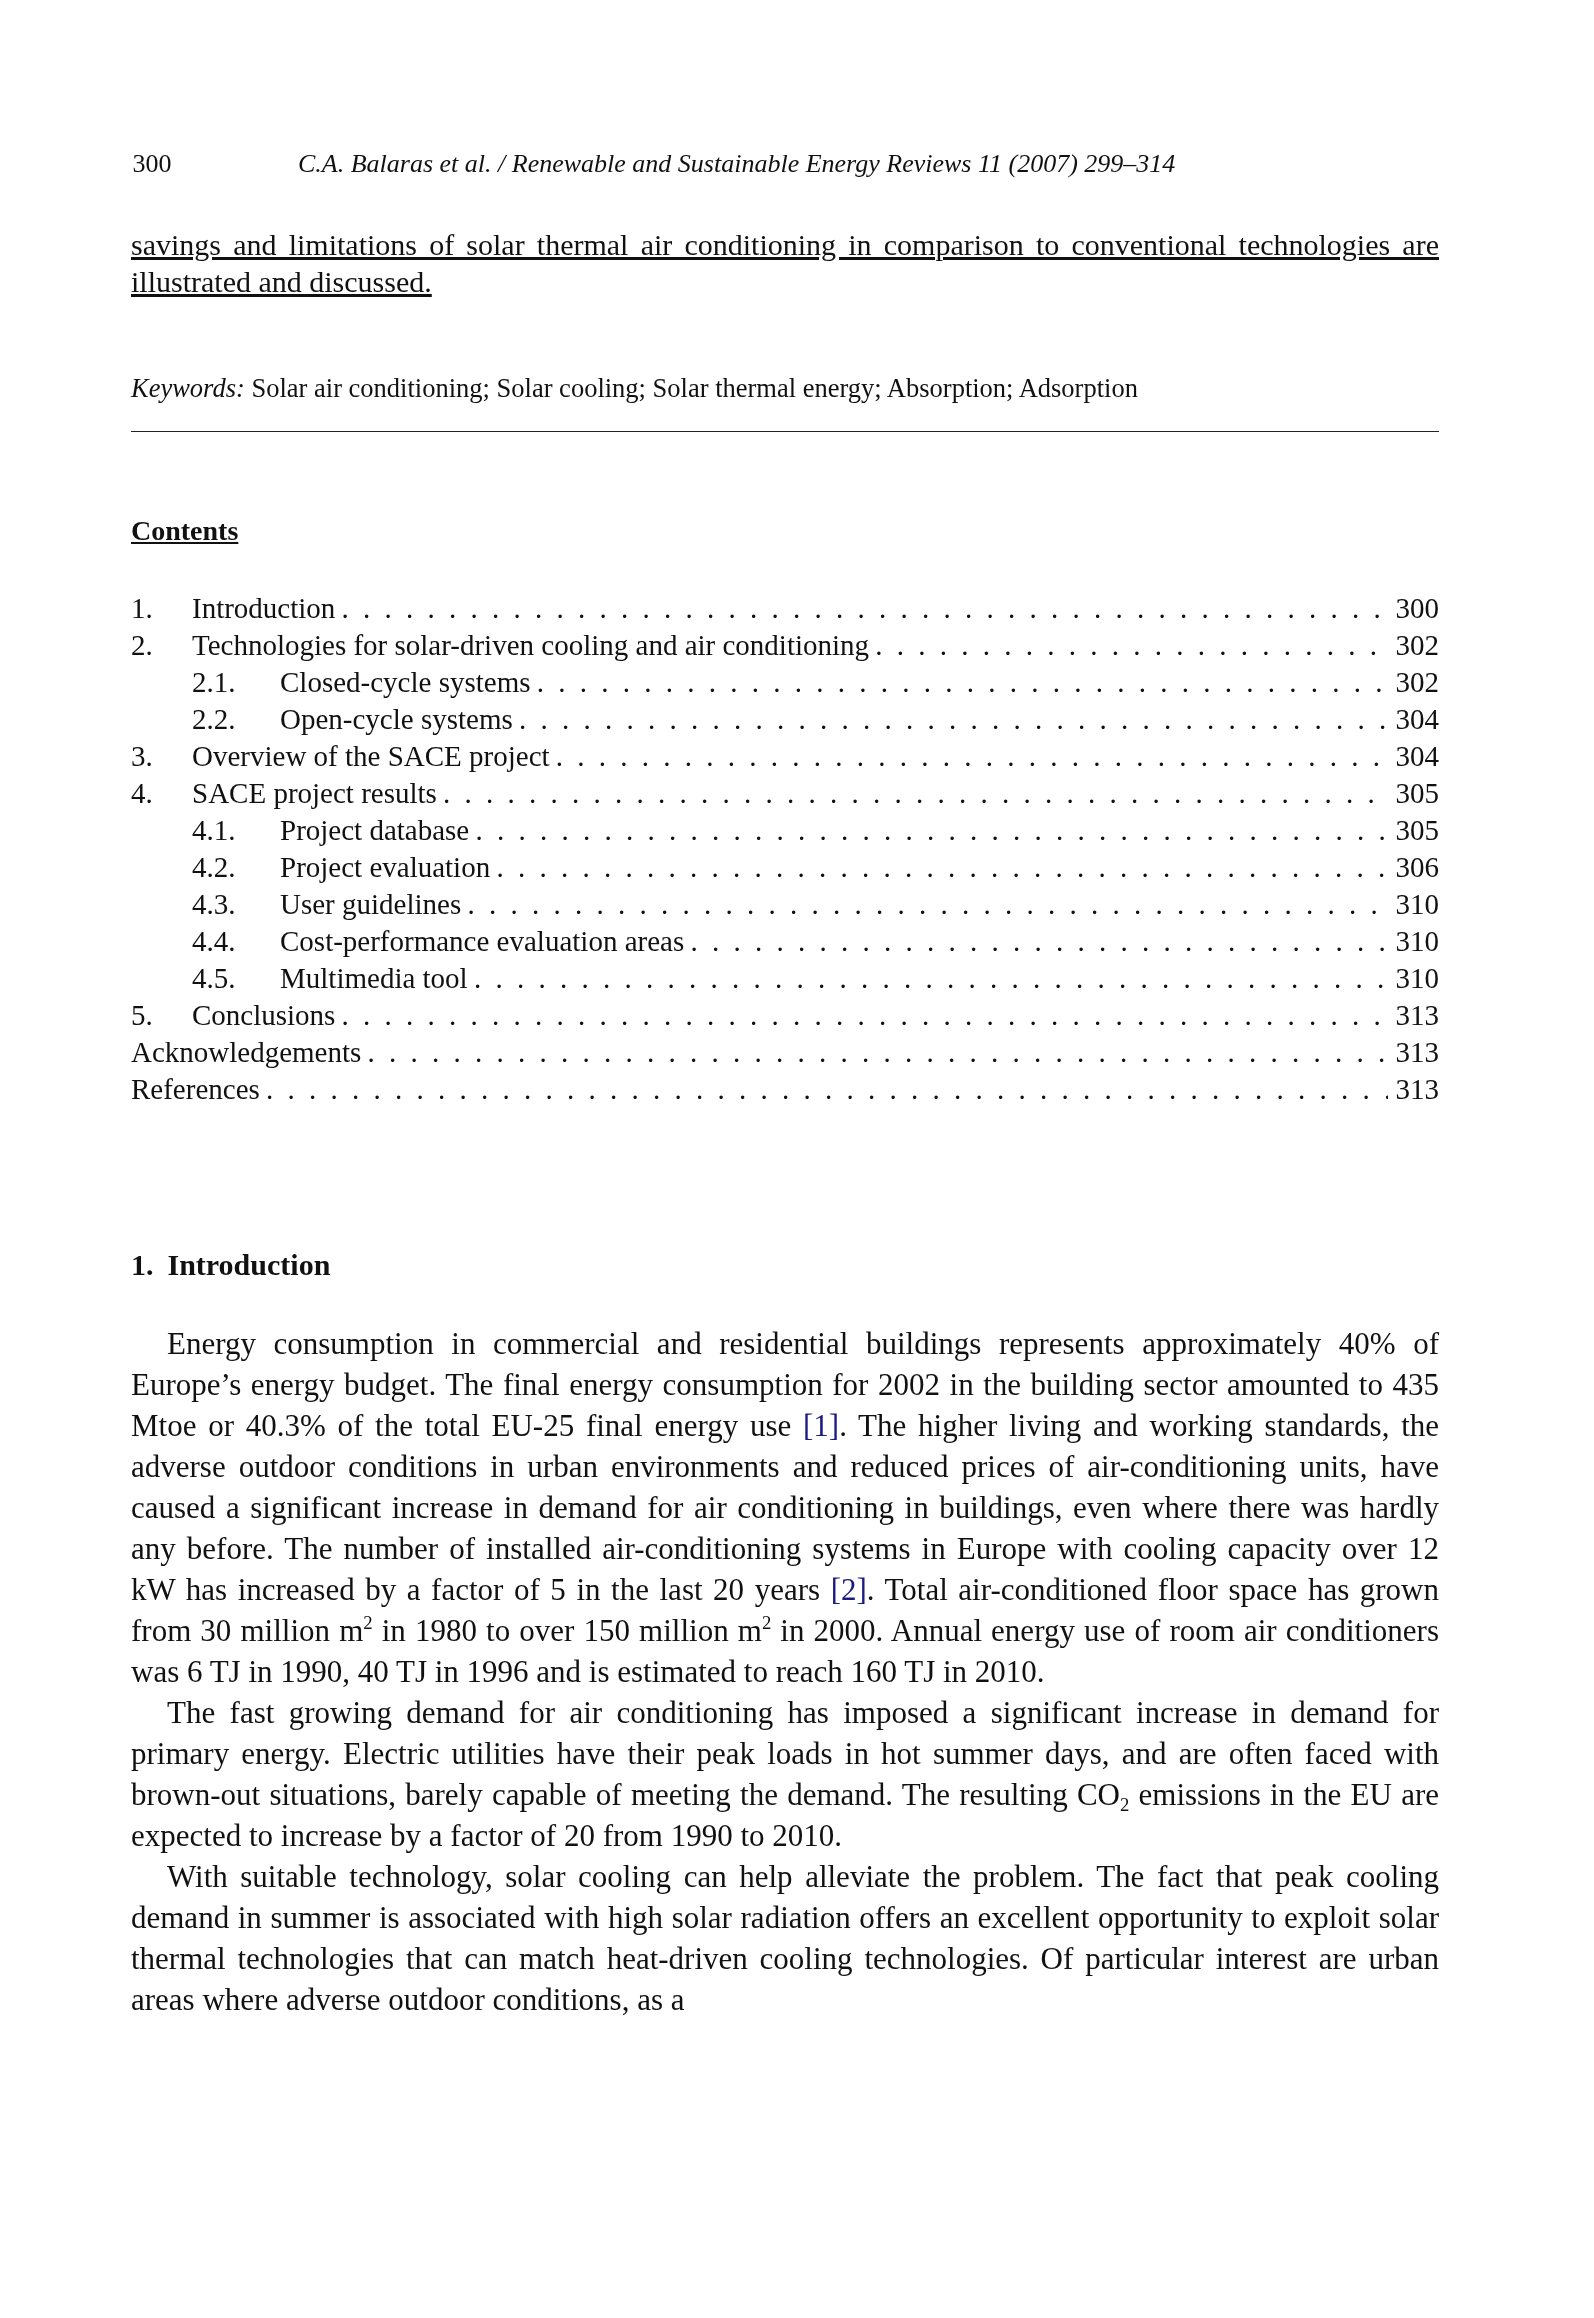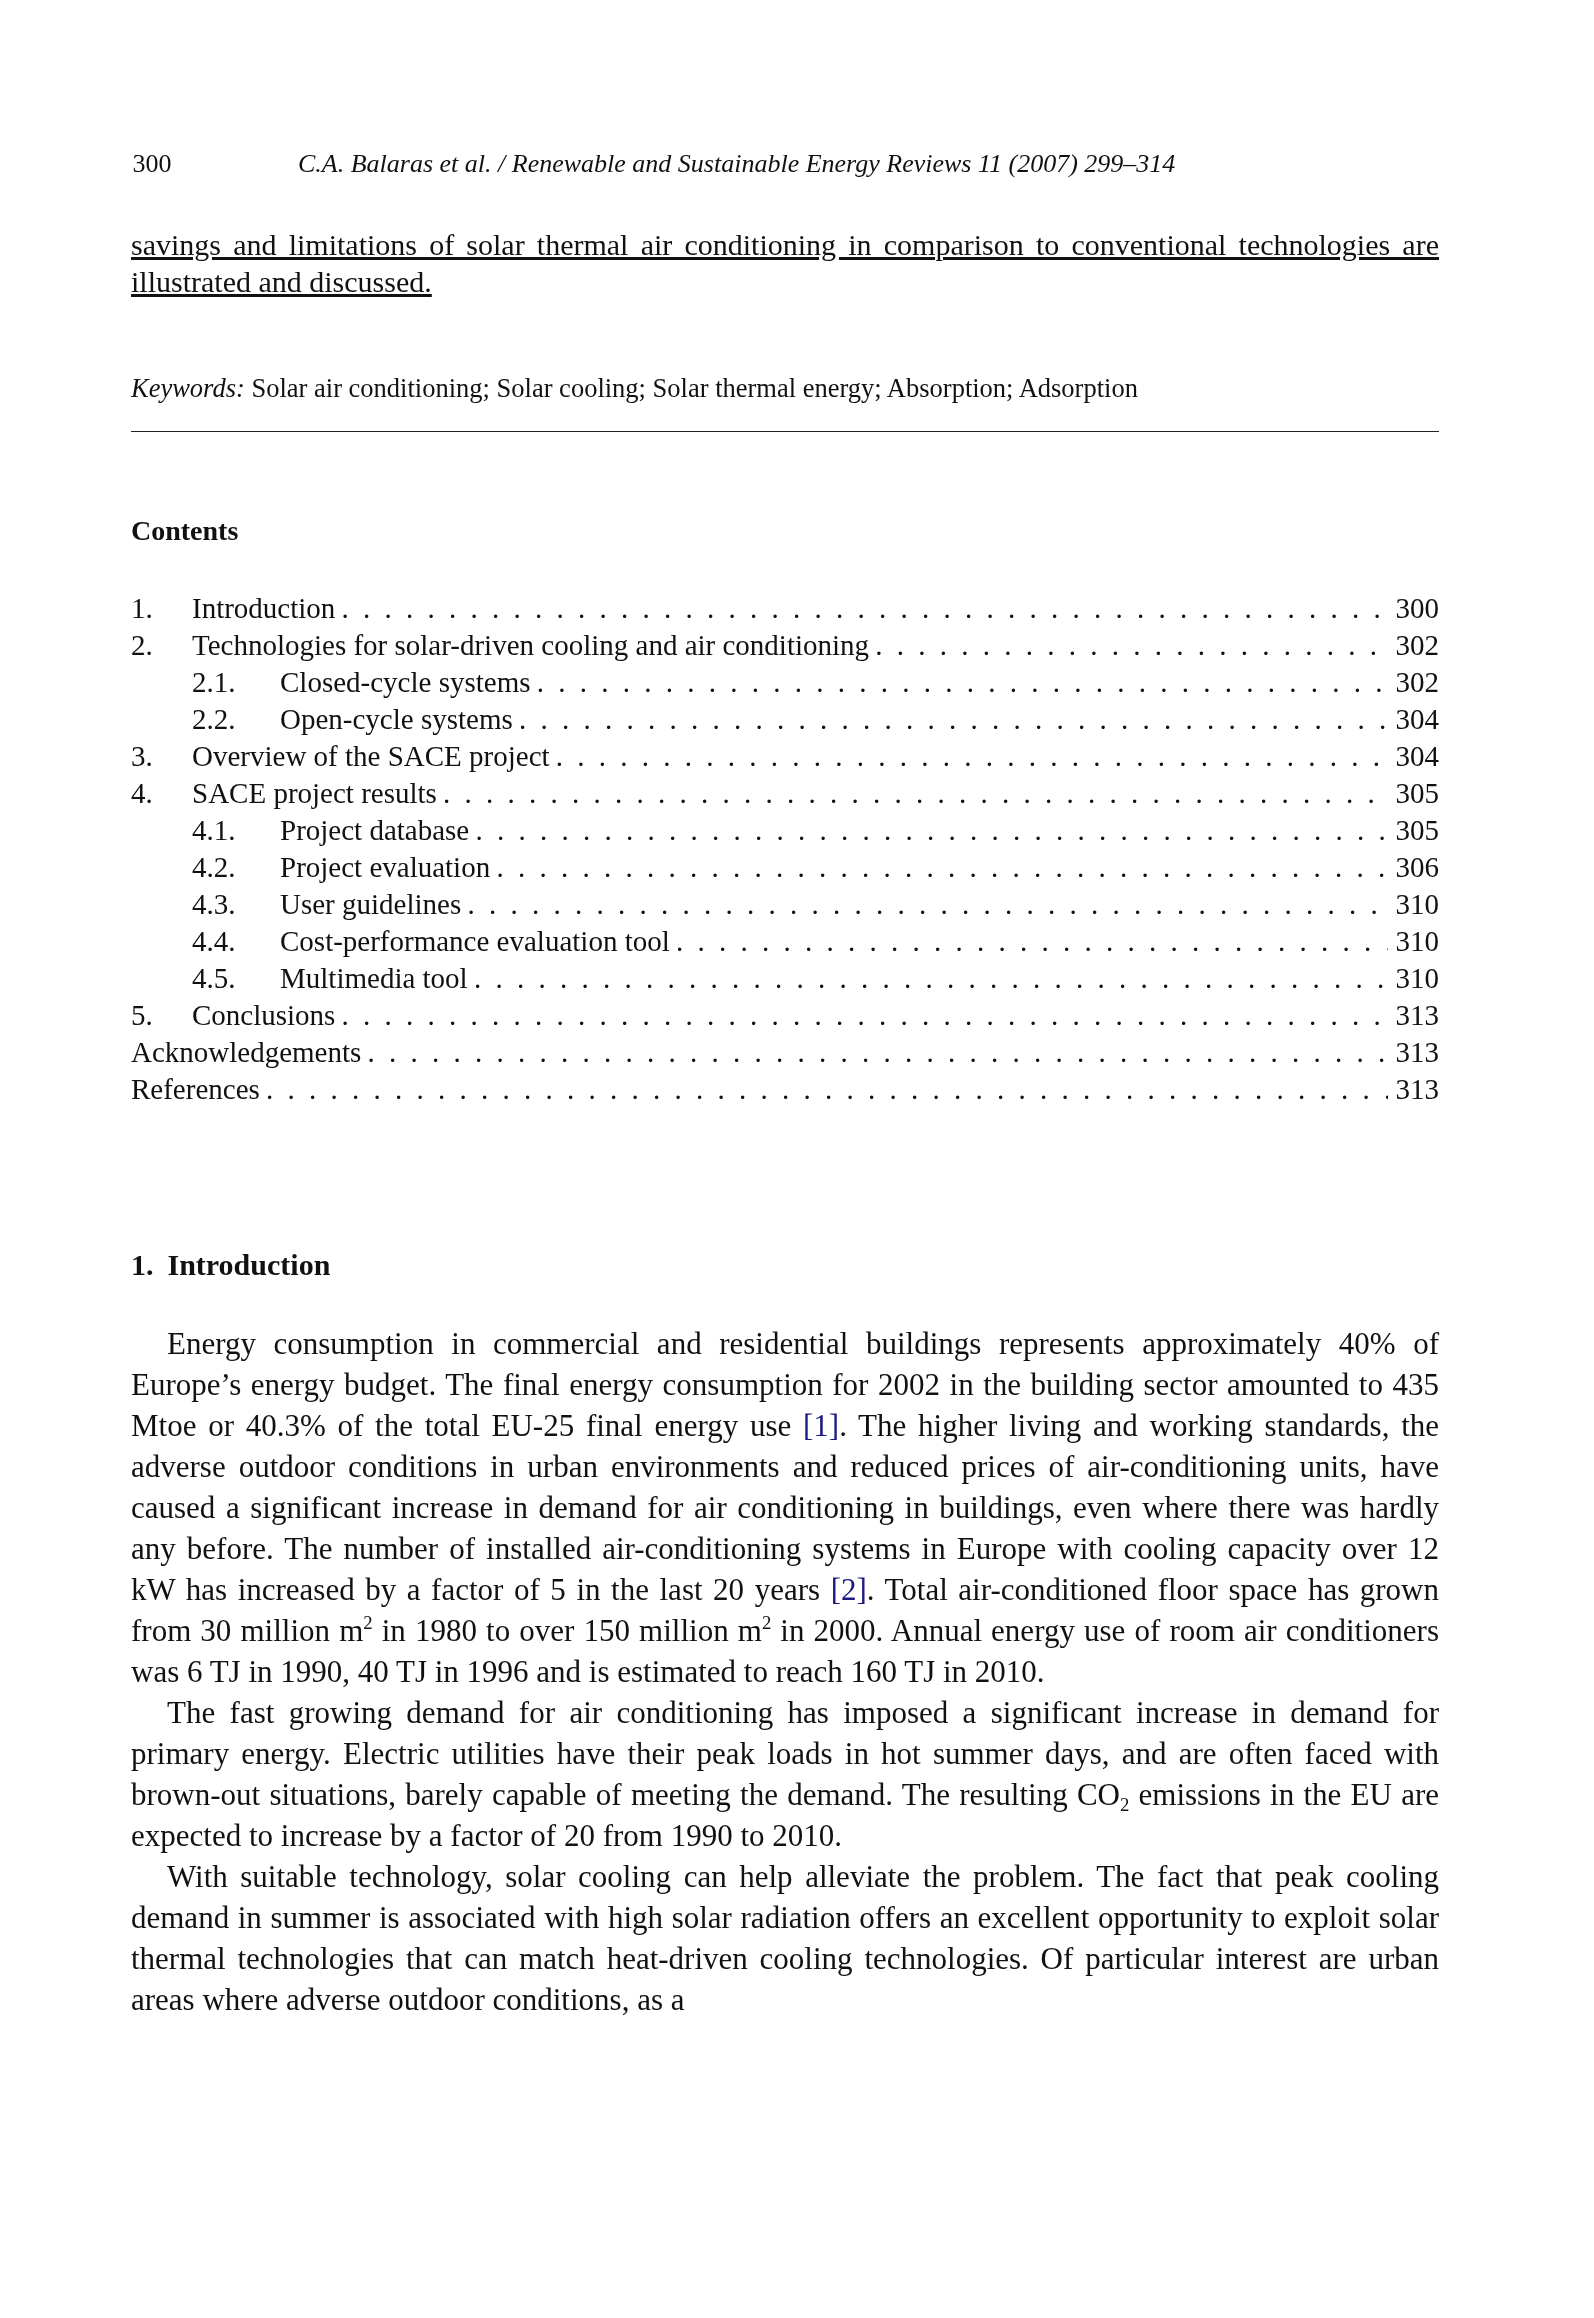--- a/index.html
+++ b/index.html
@@ -29,21 +29,21 @@
   }
   .keywords .kw-label { font-style: italic; }
 
   .rule {
     position: absolute; top: 431px; left: 0; width: 1308px; height: 0;
     border-top: 1.9px solid #222;
   }
 
   .contents-title {
     position: absolute; top: 514px; left: 0;
-    font-size: 28px; font-weight: bold; line-height: 34px;
+    font-size: 28px; font-weight: bold; line-height: 34px; text-decoration: underline;
   }
 
   .toc { position: absolute; top: 590px; left: 0; width: 1308px; }
   .toc-row {
     position: relative; height: 37px; font-size: 29px; line-height: 37px;
     display: flex; align-items: baseline; white-space: nowrap;
   }
   .toc-row .num { flex: 0 0 auto; }
   .toc-row.level1 .num { width: 61px; }
   .toc-row.level2 { padding-left: 61px; font-family: Liberation Serif, serif; }
@@ -148,21 +148,21 @@
         <span class="page-ref">306</span>
       </div>
       <div class="toc-row level2">
         <span class="num">4.3.</span>
         <span class="title">User guidelines</span>
         <span class="leader"></span>
         <span class="page-ref">310</span>
       </div>
       <div class="toc-row level2">
         <span class="num">4.4.</span>
-        <span class="title">Cost-performance evaluation tool</span>
+        <span class="title">Cost-performance evaluation areas</span>
         <span class="leader"></span>
         <span class="page-ref">310</span>
       </div>
       <div class="toc-row level2">
         <span class="num">4.5.</span>
         <span class="title">Multimedia tool</span>
         <span class="leader"></span>
         <span class="page-ref">310</span>
       </div>
       <div class="toc-row level1">

